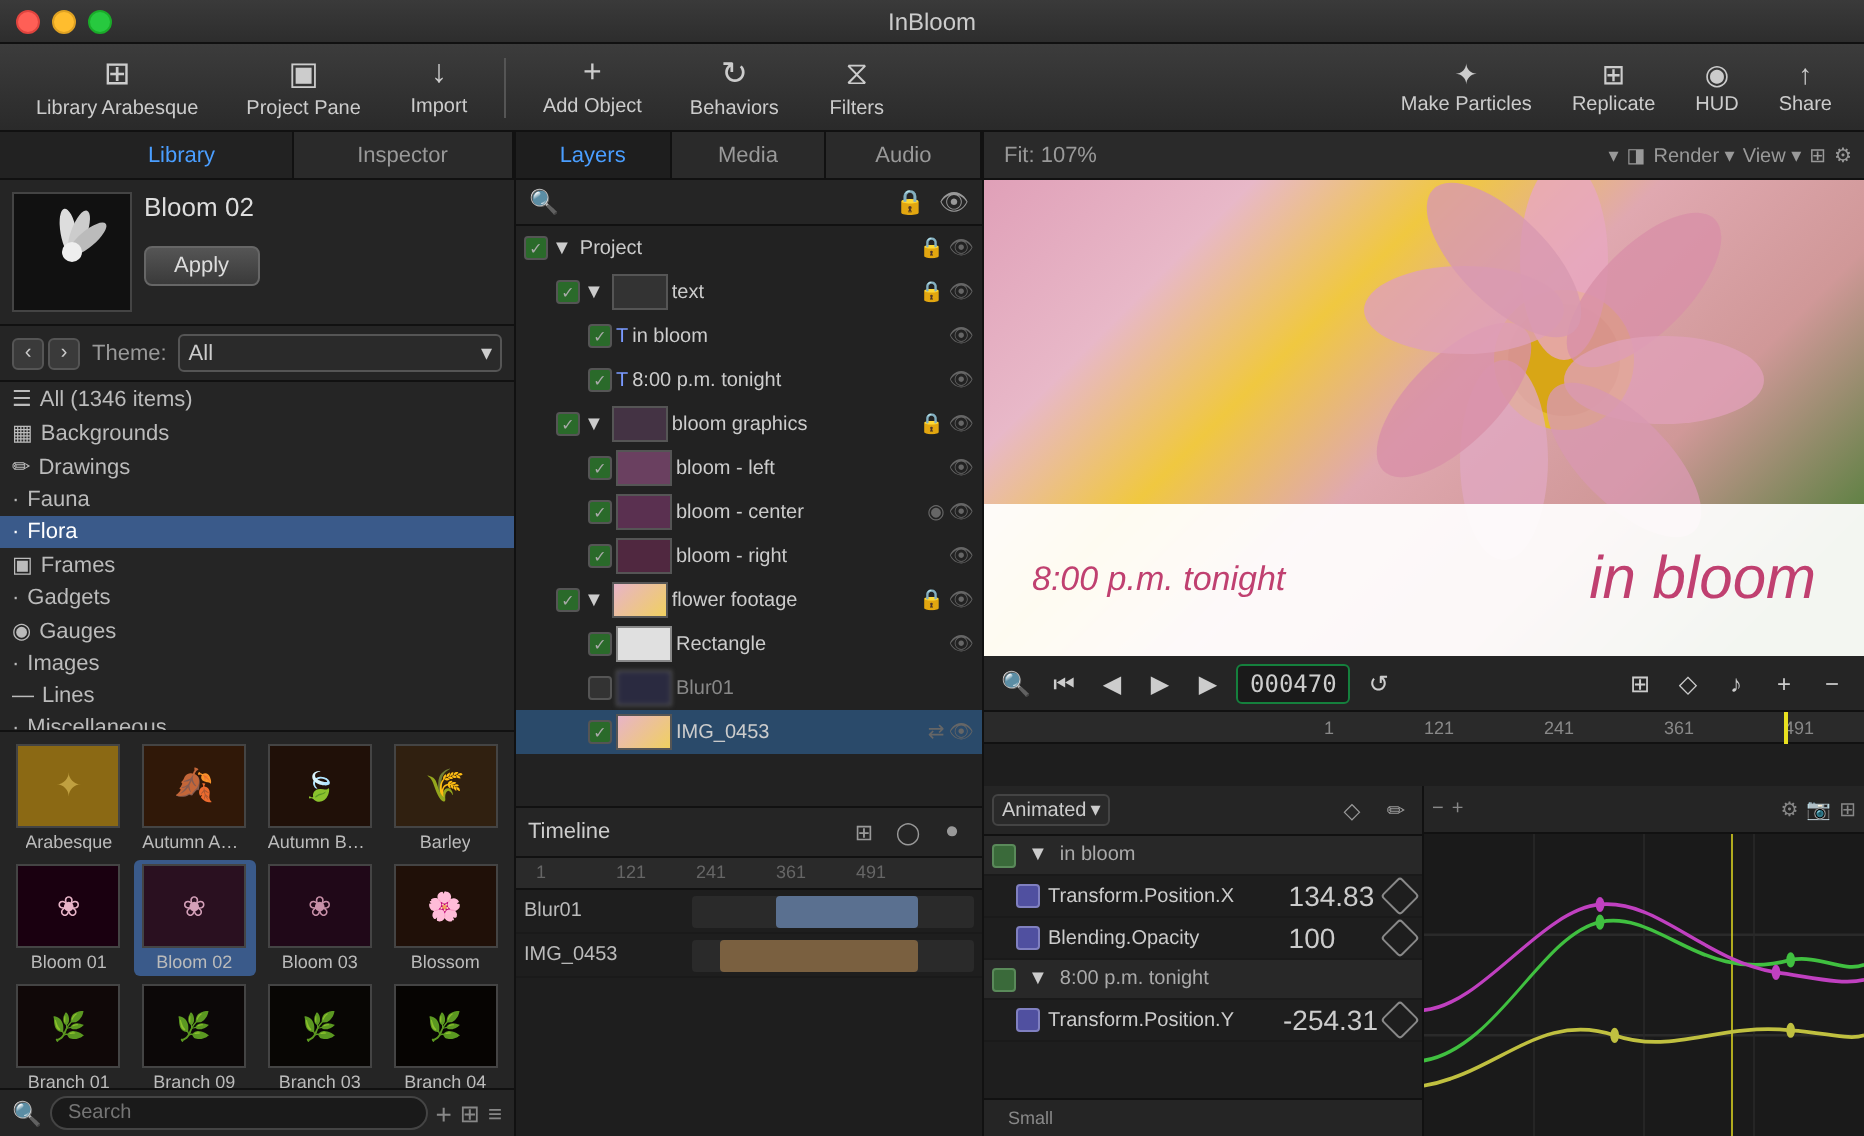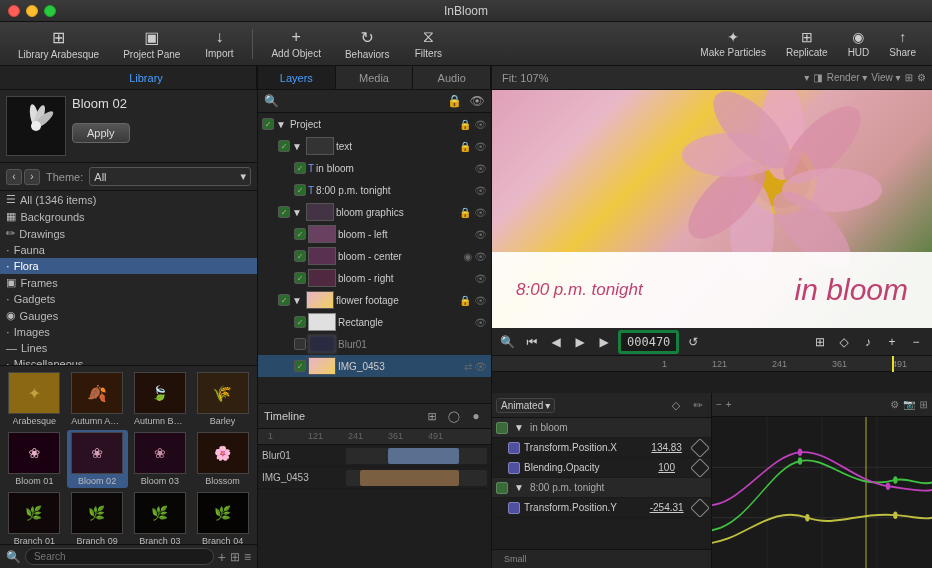--- a/index.html
+++ b/index.html
@@ -458,21 +458,21 @@
       color: #ccc; font-size: 12px; cursor: pointer;
       border-radius: 3px;
     }
     .timecode {
       font-size: 12px;
       color: #ccc;
       font-family: monospace;
       background: #1a1a1a;
       padding: 2px 6px;
       border-radius: 3px;
-      border: 3px solid #15803d;
+      border: 1px solid #15803d;
     }
 
     
     .keyframe-area {
       flex: 1;
       display: flex;
       flex-direction: column;
       overflow: hidden;
       background: #1e1e1e;
     }
@@ -513,25 +513,24 @@
     }
     .kf-label {
       font-size: 10px;
       color: #ccc;
       width: 130px;
       overflow: hidden;
       text-overflow: ellipsis;
       white-space: nowrap;
     }
     .kf-value {
-      font-size: 10px;
+      font-size: 14px;
       color: #ccc;
       width: 50px;
-      text-align: center;
-      text-decoration: underline;
+      text-align: left;
     }
     .kf-diamond {
       width: 14px; height: 14px;
       background: transparent;
       border: 1px solid #888;
       border-radius: 2px;
       transform: rotate(45deg);
       cursor: pointer;
       flex-shrink: 0;
     }
@@ -672,20 +671,21 @@
       <span>Share</span>
     </div>
   </div>
 </div>
 
 <div class="main-layout">
 
   <div class="left-panel">
     <div class="panel-tabs">
       <div class="panel-tab active">Library</div>
+      <div class="panel-tab">Inspector</div>
     </div>
 
     <div class="library-top">
       <div class="preview-thumb">
         <svg width="50" height="50" viewBox="0 0 50 50">
           <ellipse cx="25" cy="15" rx="4" ry="12" fill="#ddd" transform="rotate(-10,25,25)"></ellipse>
           <ellipse cx="25" cy="15" rx="4" ry="12" fill="#ccc" transform="rotate(20,25,25)"></ellipse>
           <ellipse cx="25" cy="15" rx="4" ry="12" fill="#bbb" transform="rotate(50,25,25)"></ellipse>
           <circle cx="25" cy="25" r="5" fill="#eee"></circle>
         </svg>

